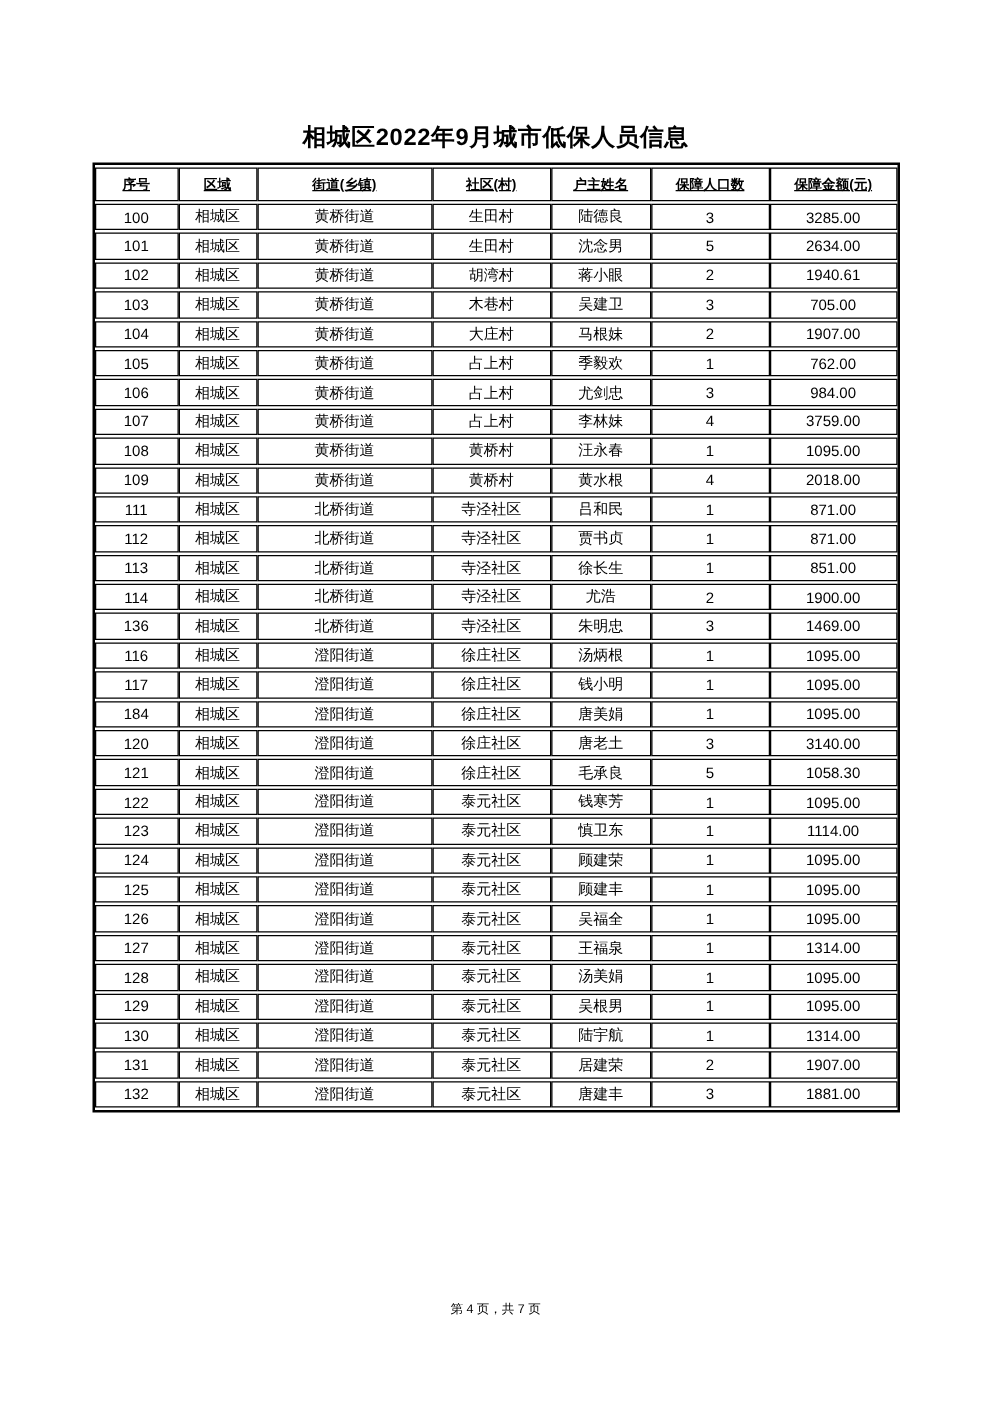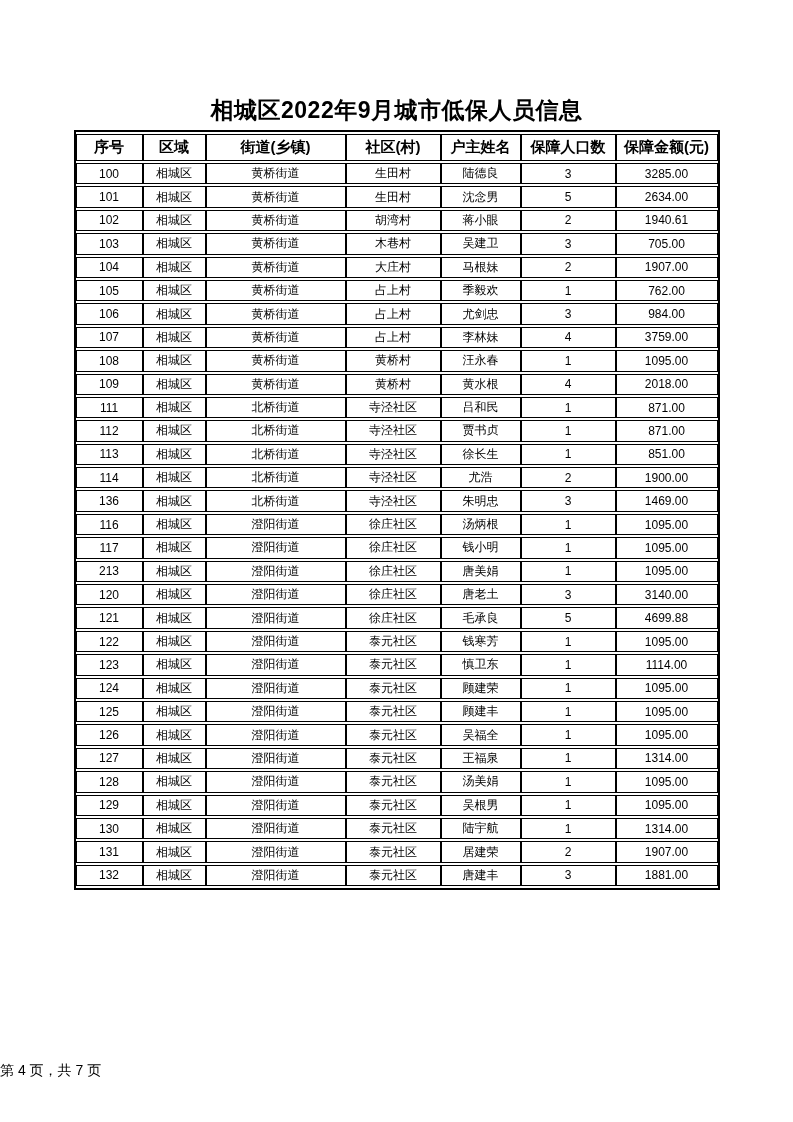--- a/index.html
+++ b/index.html
@@ -12,21 +12,21 @@
     position: relative;
     width: 793px;
     height: 1122px;
     background: #ffffff;
     margin: 0 auto;
     padding-top: 100px;
     overflow: hidden;
   }
   .title {
     text-align: center;
-    font-size: 23px;
+    font-size: 19px;
     font-weight: bold;
     line-height: 21px;
     margin-bottom: 9px;
     letter-spacing: 0.5px;
   }
   table.welfare {
     table-layout: fixed;
     width: 646px;
     margin: 0 auto;
     border-collapse: separate;
@@ -36,34 +36,36 @@
   }
   table.welfare th, table.welfare td {
     border: 1px solid #000000;
     text-align: center;
     vertical-align: middle;
     overflow: hidden;
     white-space: nowrap;
   }
   table.welfare th {
     height: 27px;
-    font-size: 15px;
+    font-size: 11px;
     font-weight: bold;
+    text-decoration: underline;
   }
   table.welfare td {
     height: 21.4px;
     font-size: 12px;
     font-weight: normal;
   }
   .footer {
     position: absolute;
-    top: 1062px;
+    top: 1040px;
     left: 0;
     width: 100%;
-    font-size: 14px;
+    text-align: center;
+    font-size: 10px;
   }
 </style>
 </head>
 <body>
 
 <div class="page">
   <div class="title">相城区2022年9月城市低保人员信息</div>
 
   <table class="welfare">
     <colgroup>
@@ -234,21 +236,21 @@
         <tr>
           <td>117</td>
           <td>相城区</td>
           <td>澄阳街道</td>
           <td>徐庄社区</td>
           <td>钱小明</td>
           <td>1</td>
           <td>1095.00</td>
         </tr>
         <tr>
-          <td>213</td>
+          <td>184</td>
           <td>相城区</td>
           <td>澄阳街道</td>
           <td>徐庄社区</td>
           <td>唐美娟</td>
           <td>1</td>
           <td>1095.00</td>
         </tr>
         <tr>
           <td>120</td>
           <td>相城区</td>
@@ -258,21 +260,21 @@
           <td>3</td>
           <td>3140.00</td>
         </tr>
         <tr>
           <td>121</td>
           <td>相城区</td>
           <td>澄阳街道</td>
           <td>徐庄社区</td>
           <td>毛承良</td>
           <td>5</td>
-          <td>4699.88</td>
+          <td>1058.30</td>
         </tr>
         <tr>
           <td>122</td>
           <td>相城区</td>
           <td>澄阳街道</td>
           <td>泰元社区</td>
           <td>钱寒芳</td>
           <td>1</td>
           <td>1095.00</td>
         </tr>

